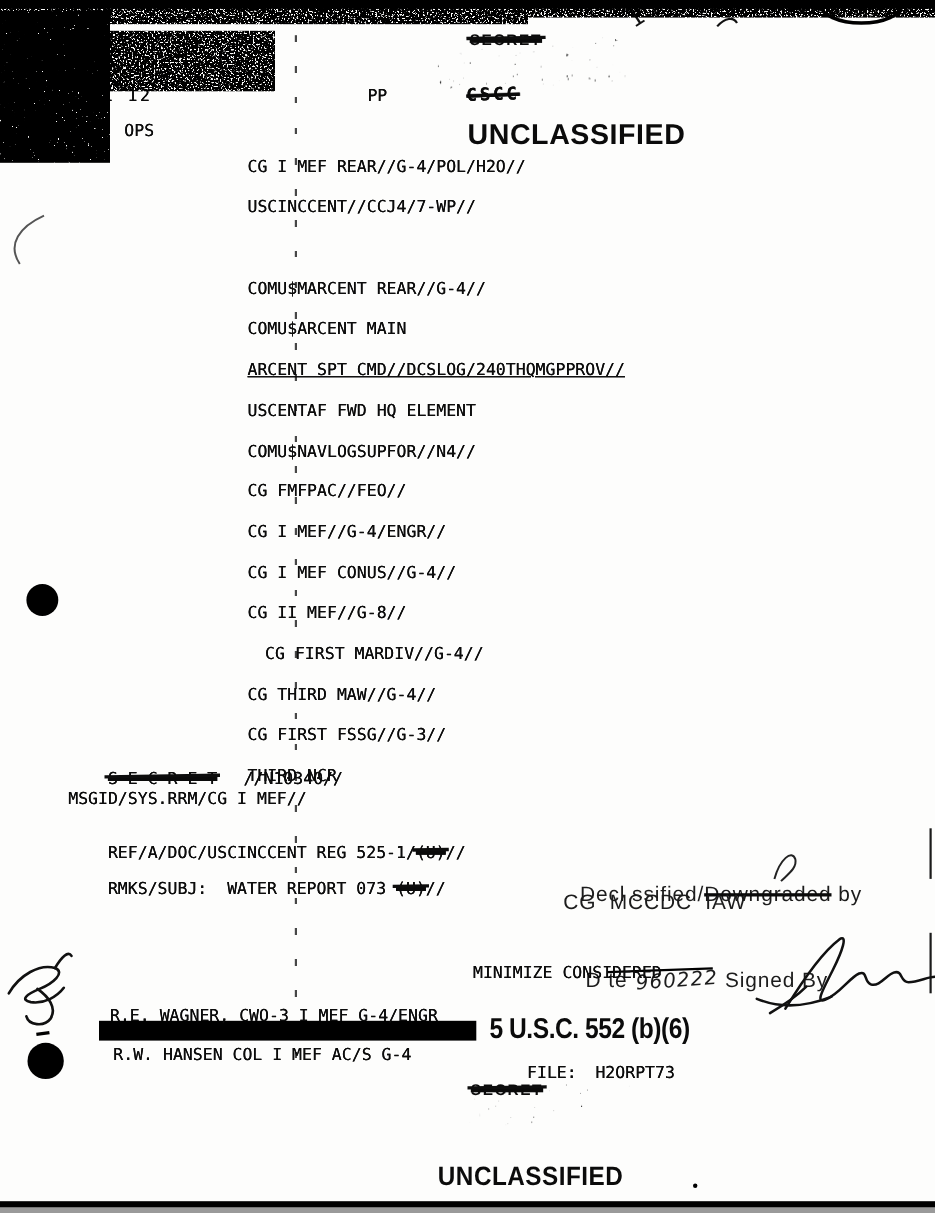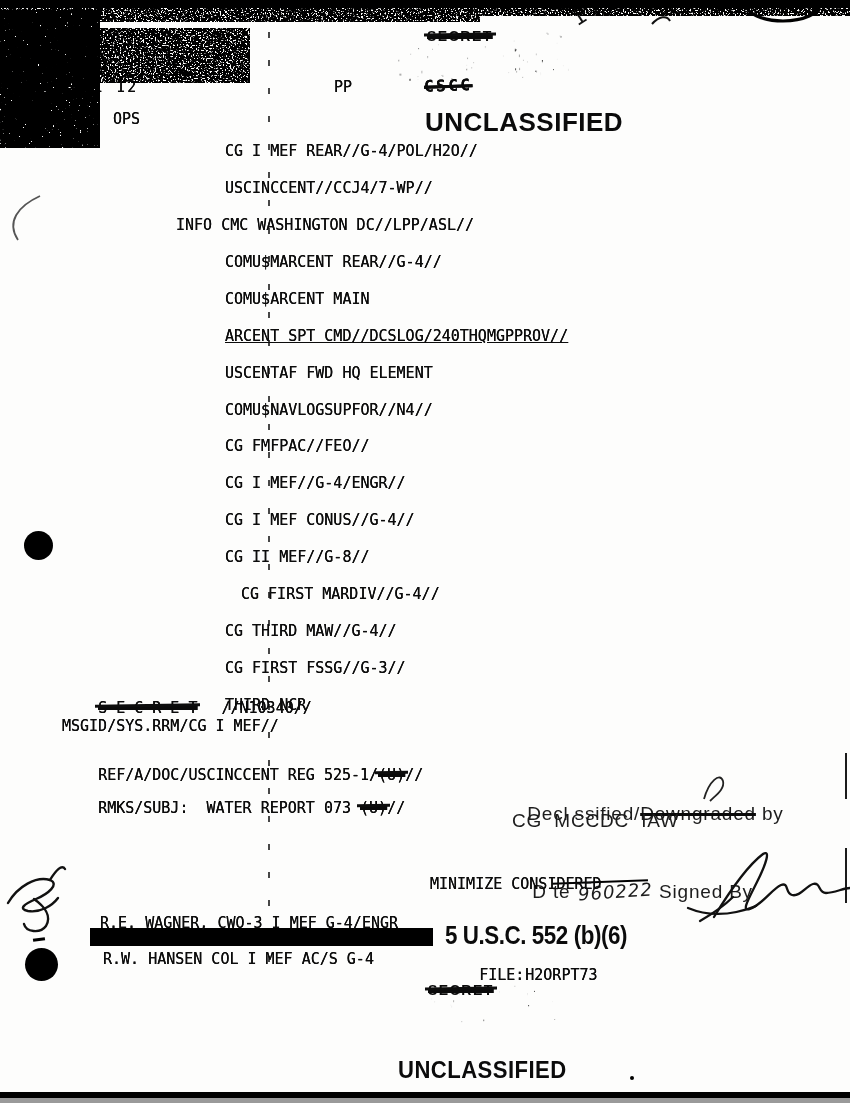--- a/index.html
+++ b/index.html
@@ -54,21 +54,20 @@
   <div class="mono struck txt" style="left:424px;top:78px;font-weight:700;font-size:16px;letter-spacing:2.5px;transform:rotate(-2deg);">CSCC</div>
 
   <div class="mono mono-sp txt" style="left:82px;top:79px;">01 12</div>
   <div class="mono txt" style="left:334px;top:79px;">PP</div>
   <div class="mono txt" style="left:113px;top:111px;">OPS</div>
 
   <div class="bold-sans txt" style="left:425px;top:107px;font-size:26px;letter-spacing:.5px;">UNCLASSIFIED</div>
 
   <div class="mono txt" style="left:225px;top:143px;">CG I MEF REAR//G-4/POL/H2O//</div>
   <div class="mono txt" style="left:225px;top:180px;">USCINCCENT//CCJ4/7-WP//</div>
-  <div class="mono txt" style="left:176px;top:217px;">INFO CMC WASHINGTON DC//LPP/ASL//</div>
   <div class="mono txt" style="left:225px;top:254px;">COMU$MARCENT REAR//G-4//</div>
   <div class="mono txt" style="left:225px;top:291px;">COMU$ARCENT MAIN</div>
   <div class="mono txt" style="left:225px;top:328px;text-decoration:underline;">ARCENT SPT CMD//DCSLOG/240THQMGPPROV//</div>
   <div class="mono txt" style="left:225px;top:365px;">USCENTAF FWD HQ ELEMENT</div>
   <div class="mono txt" style="left:225px;top:402px;">COMU$NAVLOGSUPFOR//N4//</div>
   <div class="mono txt" style="left:225px;top:438px;">CG FMFPAC//FEO//</div>
   <div class="mono txt" style="left:225px;top:475px;">CG I MEF//G-4/ENGR//</div>
   <div class="mono txt" style="left:225px;top:512px;">CG I MEF CONUS//G-4//</div>
   <div class="mono txt" style="left:225px;top:549px;">CG II MEF//G-8//</div>
   <div class="mono txt" style="left:225px;top:586px;margin-left:16px;">CG FIRST MARDIV//G-4//</div>
@@ -96,21 +95,21 @@
   </div>
   <div class="bar" style="left:552px;top:881px;width:96px;height:2px;transform:rotate(-2deg);"></div>
 
   <div class="mono txt" style="left:430px;top:876px;">MINIMIZE CONSIDERED</div>
 
   <div class="mono txt" style="left:100px;top:915px;">R.E. WAGNER, CWO-3 I MEF G-4/ENGR</div>
   <div class="bar" style="left:90px;top:928px;width:343px;height:18px;"></div>
   <div class="bold-sans txt" style="left:445px;top:920px;font-size:26px;letter-spacing:-0.5px;transform:scaleX(.86);transform-origin:left top;">5 U.S.C. 552 (b)(6)</div>
   <div class="mono txt" style="left:103px;top:951px;">R.W. HANSEN COL I MEF AC/S G-4</div>
   <div class="mono txt" style="left:443px;top:951px;">
-    <span>FILE:</span><span style="margin-left:1px;">H2ORPT73</span>
+    <span>FILE:</span><span style="margin-left:17px;">H2ORPT73</span>
   </div>
 
   <div class="bold-sans struck-heavy txt" style="left:428px;top:982px;font-size:14px;letter-spacing:1.5px;">SECRET</div>
   <div class="stamp-grunge txt" style="left:420px;top:982px;transform:scale(.78,2.0) rotate(-1deg);filter:url(#grunge2);">UNCLASSIFIED</div>
   <div class="bold-sans txt" style="left:398px;top:1056px;font-size:24px;letter-spacing:.5px;transform:scaleX(.92);transform-origin:left top;">UNCLASSIFIED</div>
   <div class="punch" style="left:630px;top:1076px;width:4px;height:4px;"></div>
 
   <div class="bar" style="left:0;top:1092px;width:850px;height:6px;"></div>
 
   <svg class="overlay" width="850" height="1103" viewBox="0 0 850 1103">

